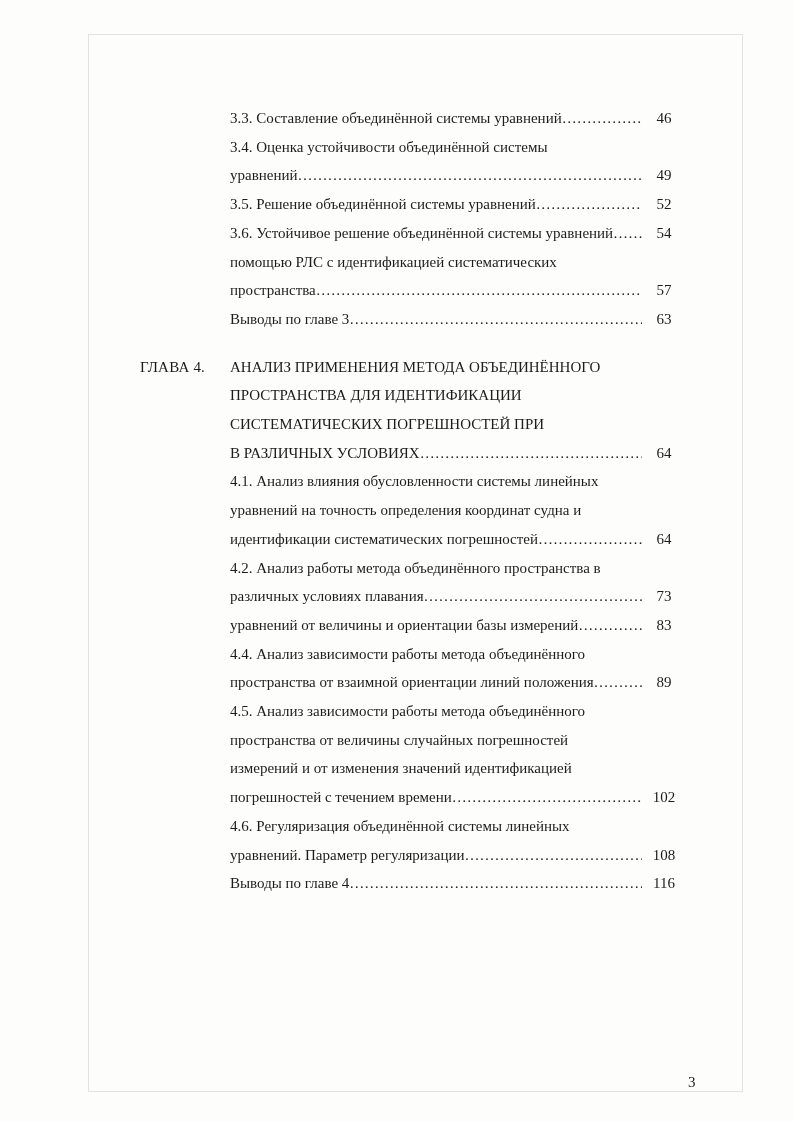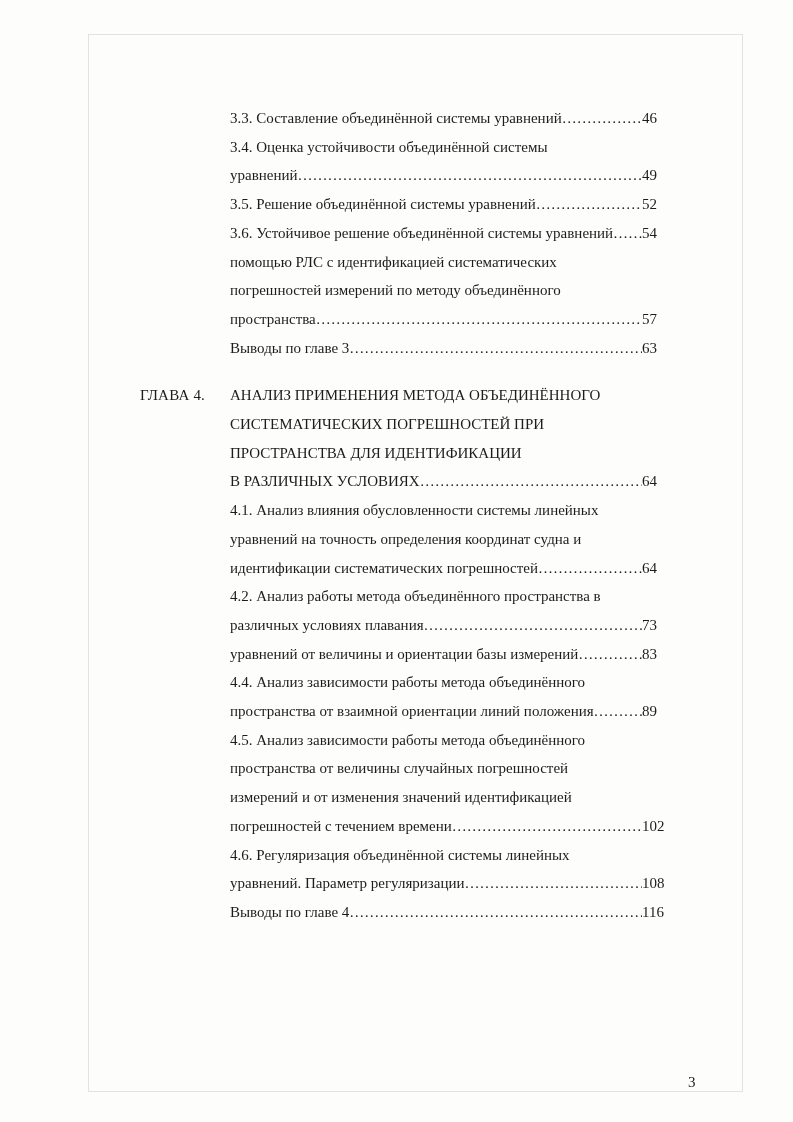--- a/index.html
+++ b/index.html
@@ -46,21 +46,21 @@
     flex: 0 0 90px;
     letter-spacing: 0.2px;
   }
   .toc-text {
     flex: 1 1 auto;
     min-width: 0;
     overflow: hidden;
   }
   .toc-page {
     flex: 0 0 44px;
-    text-align: left;
+    text-align: center;
   }
   .page-num {
     position: absolute;
     left: 688px;
     top: 1072px;
     font-size: 15px;
     line-height: 20px;
   }
 </style>
 </head>
@@ -94,46 +94,41 @@
         <span class="toc-text">3.6. Устойчивое решение объединённой системы уравнений………</span>
         <span class="toc-page">54</span>
       </div>
       <div class="toc-row">
         <span class="toc-label"></span>
         <span class="toc-text">помощью РЛС с идентификацией систематических</span>
         <span class="toc-page"></span>
       </div>
       <div class="toc-row">
         <span class="toc-label"></span>
-        <span class="toc-text">погрешностей измерений по методу объединённого</span>
-        <span class="toc-page"></span>
-      </div>
-      <div class="toc-row">
-        <span class="toc-label"></span>
         <span class="toc-text">пространства…………………………………………………………………………………</span>
         <span class="toc-page">57</span>
       </div>
       <div class="toc-row">
         <span class="toc-label"></span>
         <span class="toc-text">Выводы по главе 3………………………………………………………………………...</span>
         <span class="toc-page">63</span>
       </div>
       <div class="toc-row gap">
         <span class="toc-label">ГЛАВА 4.</span>
         <span class="toc-text">АНАЛИЗ ПРИМЕНЕНИЯ МЕТОДА ОБЪЕДИНЁННОГО</span>
         <span class="toc-page"></span>
       </div>
       <div class="toc-row">
         <span class="toc-label"></span>
+        <span class="toc-text">ПРОСТРАНСТВА ДЛЯ ИДЕНТИФИКАЦИИ</span>
+        <span class="toc-page"></span>
+      </div>
+      <div class="toc-row">
+        <span class="toc-label"></span>
         <span class="toc-text">СИСТЕМАТИЧЕСКИХ ПОГРЕШНОСТЕЙ ПРИ</span>
-        <span class="toc-page"></span>
-      </div>
-      <div class="toc-row">
-        <span class="toc-label"></span>
-        <span class="toc-text">ПРОСТРАНСТВА ДЛЯ ИДЕНТИФИКАЦИИ</span>
         <span class="toc-page"></span>
       </div>
       <div class="toc-row">
         <span class="toc-label"></span>
         <span class="toc-text">В РАЗЛИЧНЫХ УСЛОВИЯХ…………………………………………………...</span>
         <span class="toc-page">64</span>
       </div>
       <div class="toc-row">
         <span class="toc-label"></span>
         <span class="toc-text">4.1. Анализ влияния обусловленности системы линейных</span>

